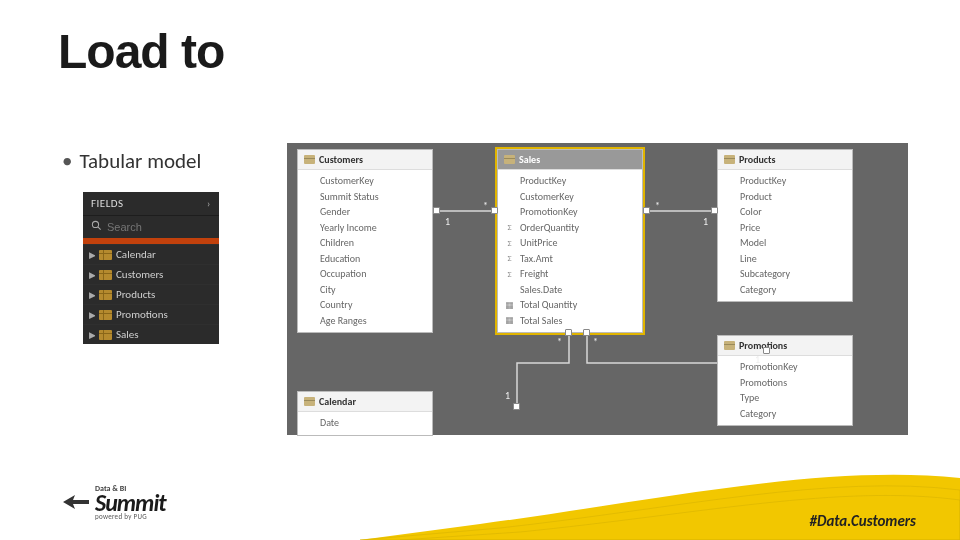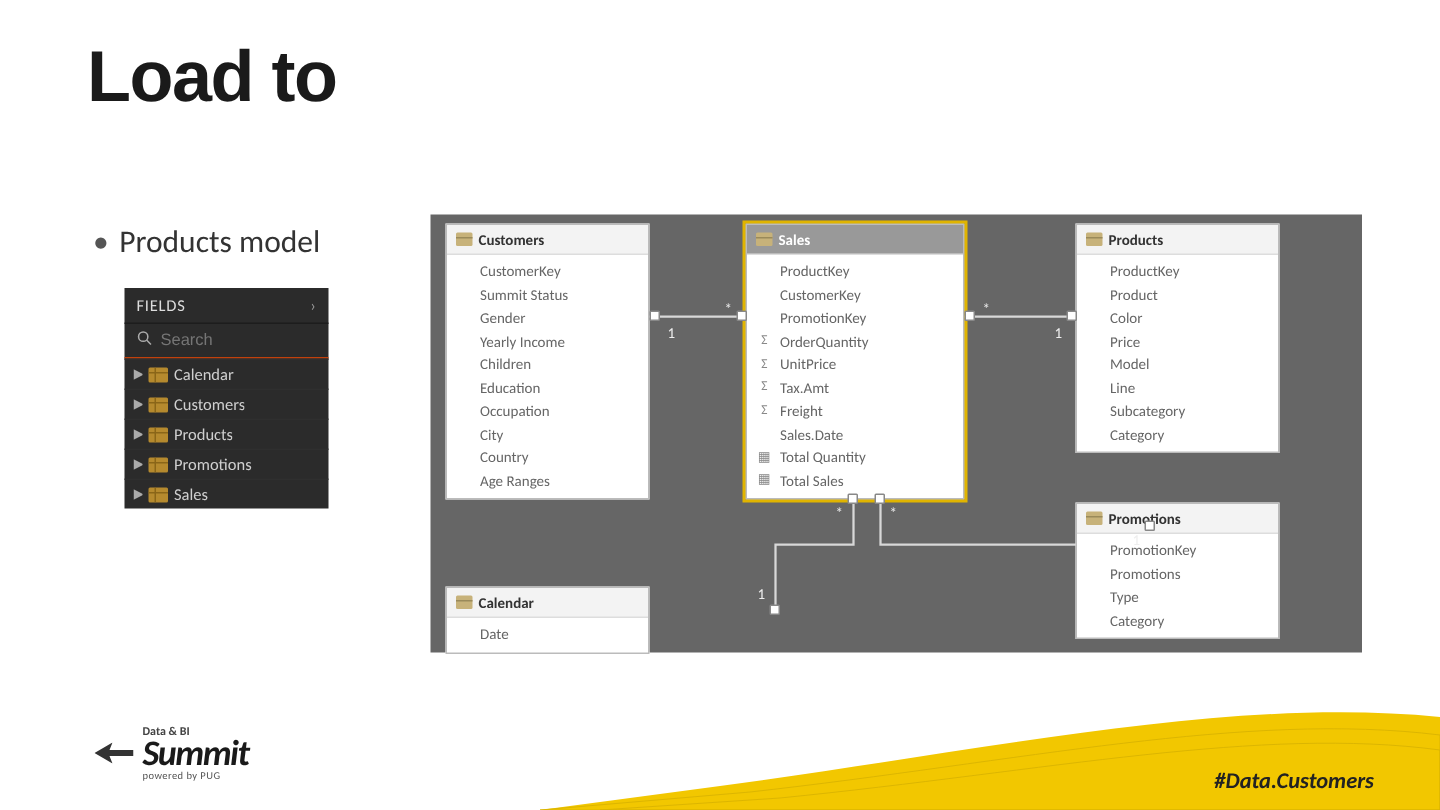--- a/index.html
+++ b/index.html
@@ -5,21 +5,21 @@
   * { box-sizing: border-box; margin: 0; padding: 0; }
   body { width: 960px; height: 540px; font-family: "Segoe UI", Calibri, sans-serif; background: #fff; position: relative; overflow: hidden; }
 
   .slide-title { position: absolute; top: 24px; left: 58px; font-size: 48px; font-weight: 900; color: #1a1a1a; font-family: "Arial Black", "Segoe UI", sans-serif; letter-spacing: -1px; }
   .bullet-row { position: absolute; top: 148px; left: 62px; display: flex; align-items: center; font-size: 21px; color: #333; }
   .bullet-dot { margin-right: 7px; color: #555; }
 
   .fields-panel { position: absolute; top: 192px; left: 83px; width: 136px; background: #2b2b2b; color: #ccc; font-size: 11px; }
   .fields-header { display:flex; align-items:center; justify-content:space-between; padding: 5px 8px 5px 8px; color:#ddd; font-size:11px; letter-spacing:0.5px; border-bottom:1px solid #1d1d1d;}
   .fields-header .chev { color:#999; }
-  .search-row { display:flex; align-items:center; padding:4px 8px; color:#999; border-bottom:1px solid #c2410c;}
+  .search-row { display:flex; align-items:center; padding:4px 8px; color:#999; border-bottom:6px solid #c2410c;}
   .search-row .sicon { margin-right:5px; }
   .search-row input { background:transparent; border:none; color:#aaa; font-size:11px; width:90px; outline:none;}
   .tbl-row { display:flex; align-items:center; padding:3px 6px; gap:4px; color:#cfcfcf; border-top:1px solid #2f2f2f;}
   .tbl-row .caret { color:#aaa; font-size:9px; width:6px;}
   .tbl-ic { width:13px; height:10px; background:#b58a2e; border-radius:1px; position:relative; flex-shrink:0;}
   .tbl-ic::before { content:""; position:absolute; left:0; top:3px; width:100%; height:1px; background:#8a6618;}
   .tbl-ic::after { content:""; position:absolute; left:4px; top:0; width:1px; height:100%; background:#8a6618;}
   .tbl-row span { white-space:nowrap; overflow:hidden; text-overflow:ellipsis;}
 
   .diagram { position: absolute; top: 143px; left: 287px; width: 621px; height: 292px; background: #666; }
@@ -46,21 +46,21 @@
   .logo-text .small { font-size:8px; font-weight:700; color:#444;}
   .logo-text .big { font-size:24px; font-weight:900; font-style:italic; color:#1a1a1a; letter-spacing:-1px;text-align:center;}
   .logo-text .sub { font-size:7px; color:#555; letter-spacing:0.3px;}
 </style>
 </head>
 <body>
 
 <div class="slide-title">Load to</div>
 <div class="bullet-row">
   <span class="bullet-dot">•</span>
-  <span>Products model</span>
+  <span>Tabular model</span>
 </div>
 
 <div class="fields-panel">
   <div class="fields-header">
     <span>FIELDS</span>
     <span class="chev">›</span>
   </div>
   <div class="search-row">
     <span class="sicon">
       <svg width="11" height="11" viewBox="0 0 16 16">

